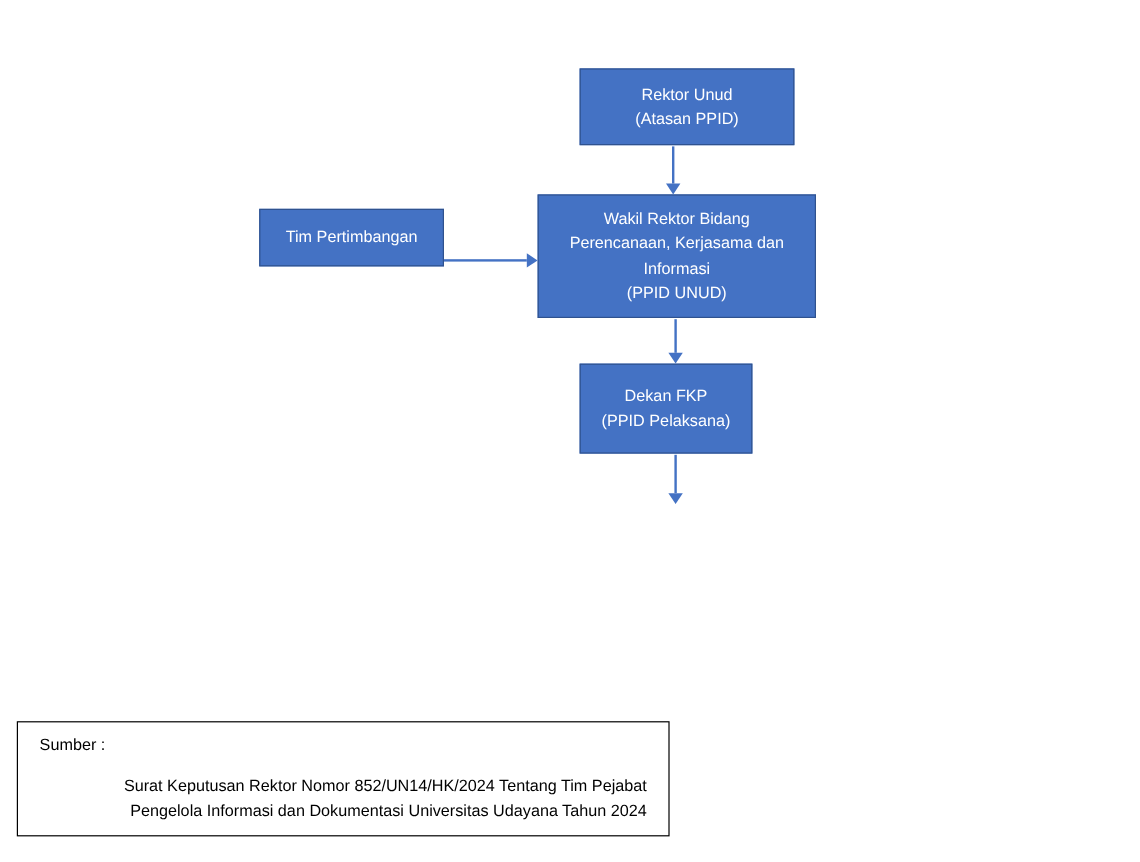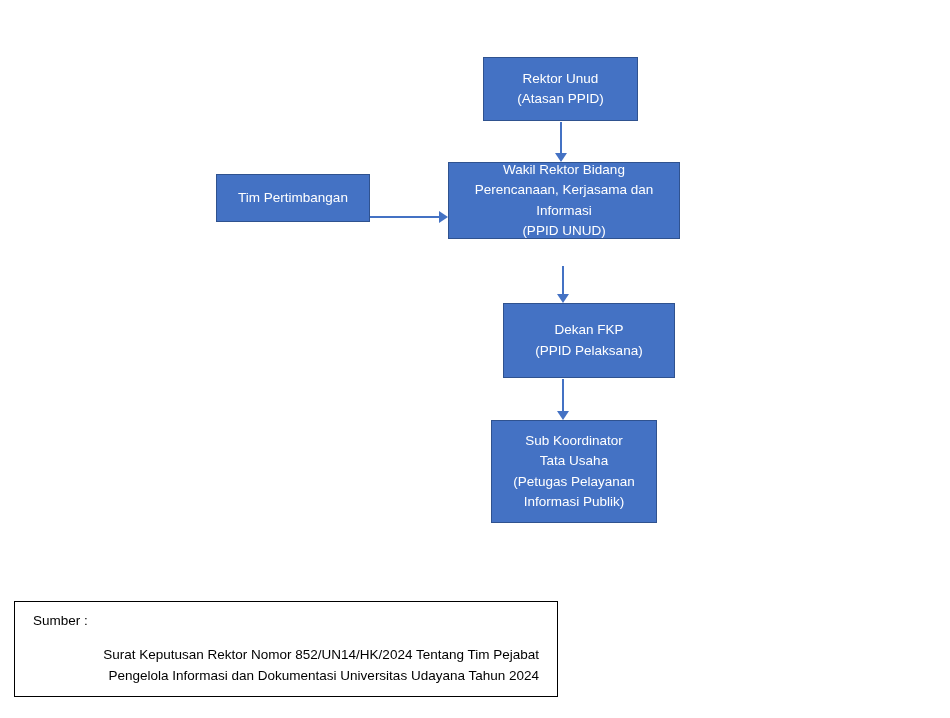--- a/index.html
+++ b/index.html
@@ -27,24 +27,24 @@
     border: 1.5px solid var(--box-border);
     color: var(--box-text);
     display: flex;
     align-items: center;
     justify-content: center;
     text-align: center;
     font-size: 13.5px;
     line-height: 20.5px;
     white-space: pre-line;
   }
-  #node-rektor   { left: 483px; top: 57px;  width: 155px; height: 64px; }
+  #node-rektor   { left: 483px; top: 57px;  width: 179px; height: 64px; }
   #node-tim      { left: 216px; top: 174px; width: 154px; height: 48px; }
-  #node-wakil    { left: 448px; top: 162px; width: 232px; height: 77px; }
-  #node-dekan    { left: 483px; top: 303px; width: 172px; height: 75px; margin-left: 20px; }
+  #node-wakil    { left: 448px; top: 162px; width: 232px; height: 103px; }
+  #node-dekan    { left: 483px; top: 303px; width: 144px; height: 75px; }
   #node-sub      { left: 491px; top: 420px; width: 166px; height: 103px; }
 
   .vline { position: absolute; width: 1.5px; background: var(--arrow); }
   .hline { position: absolute; height: 1.5px; background: var(--arrow); }
   .head-down {
     position: absolute; width: 0; height: 0;
     border-left: 6px solid transparent;
     border-right: 6px solid transparent;
     border-top: 9px solid var(--arrow);
   }
@@ -87,24 +87,20 @@
   <div class="node" id="node-tim">Tim Pertimbangan</div>
 
   <div class="node" id="node-wakil">Wakil Rektor Bidang
 Perencanaan, Kerjasama dan
 Informasi
 (PPID UNUD)</div>
 
   <div class="node" id="node-dekan">Dekan FKP
 (PPID Pelaksana)</div>
 
-  <div class="node" id="node-sub">Sub Koordinator
-Tata Usaha
-(Petugas Pelayanan
-Informasi Publik)</div>
 
   <div class="vline" id="edge1-line"></div>
   <div class="head-down" id="edge1-head"></div>
 
   <div class="hline" id="edge2-line"></div>
   <div class="head-right" id="edge2-head"></div>
 
   <div class="vline" id="edge3-line"></div>
   <div class="head-down" id="edge3-head"></div>
 

